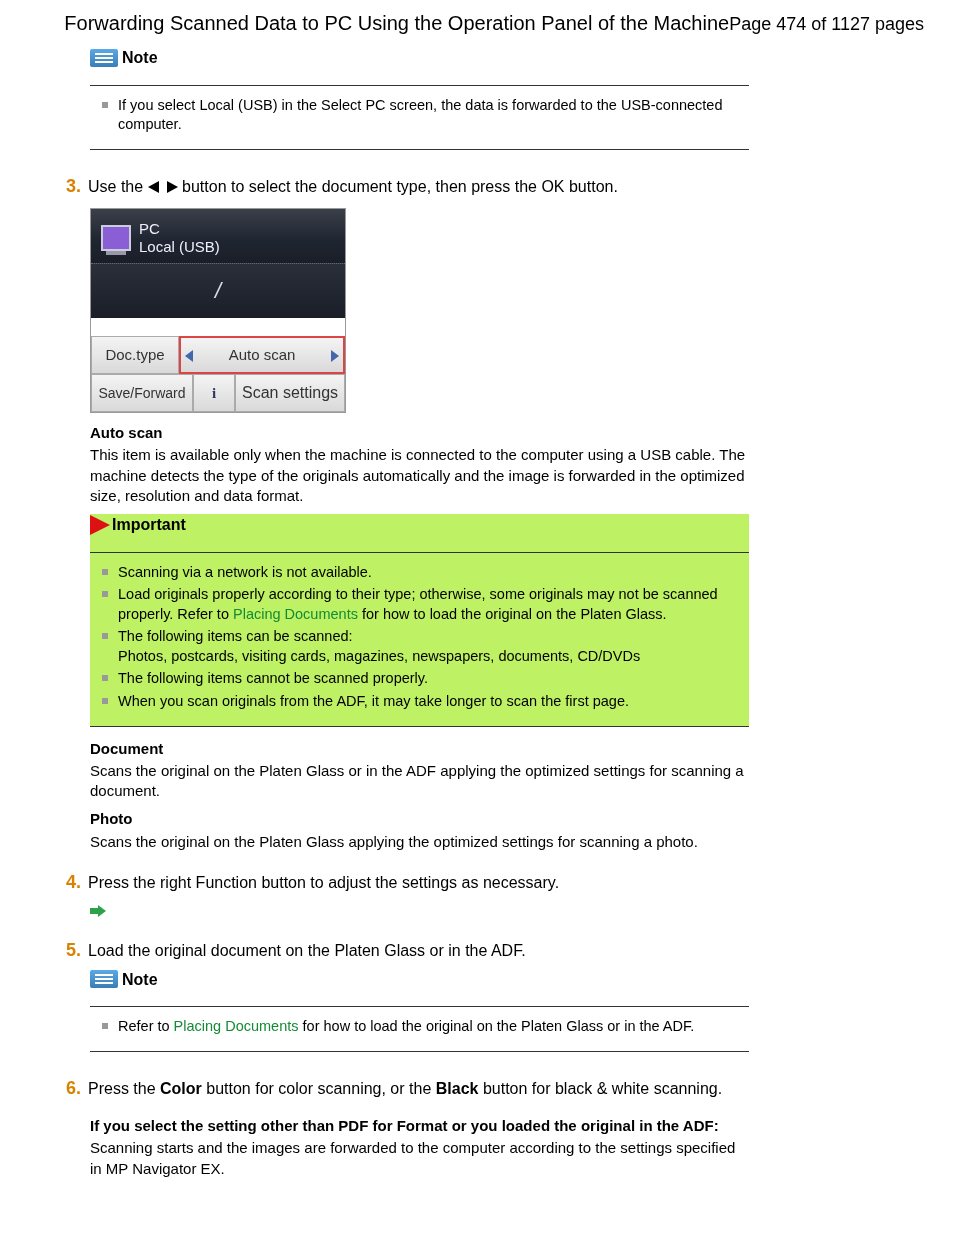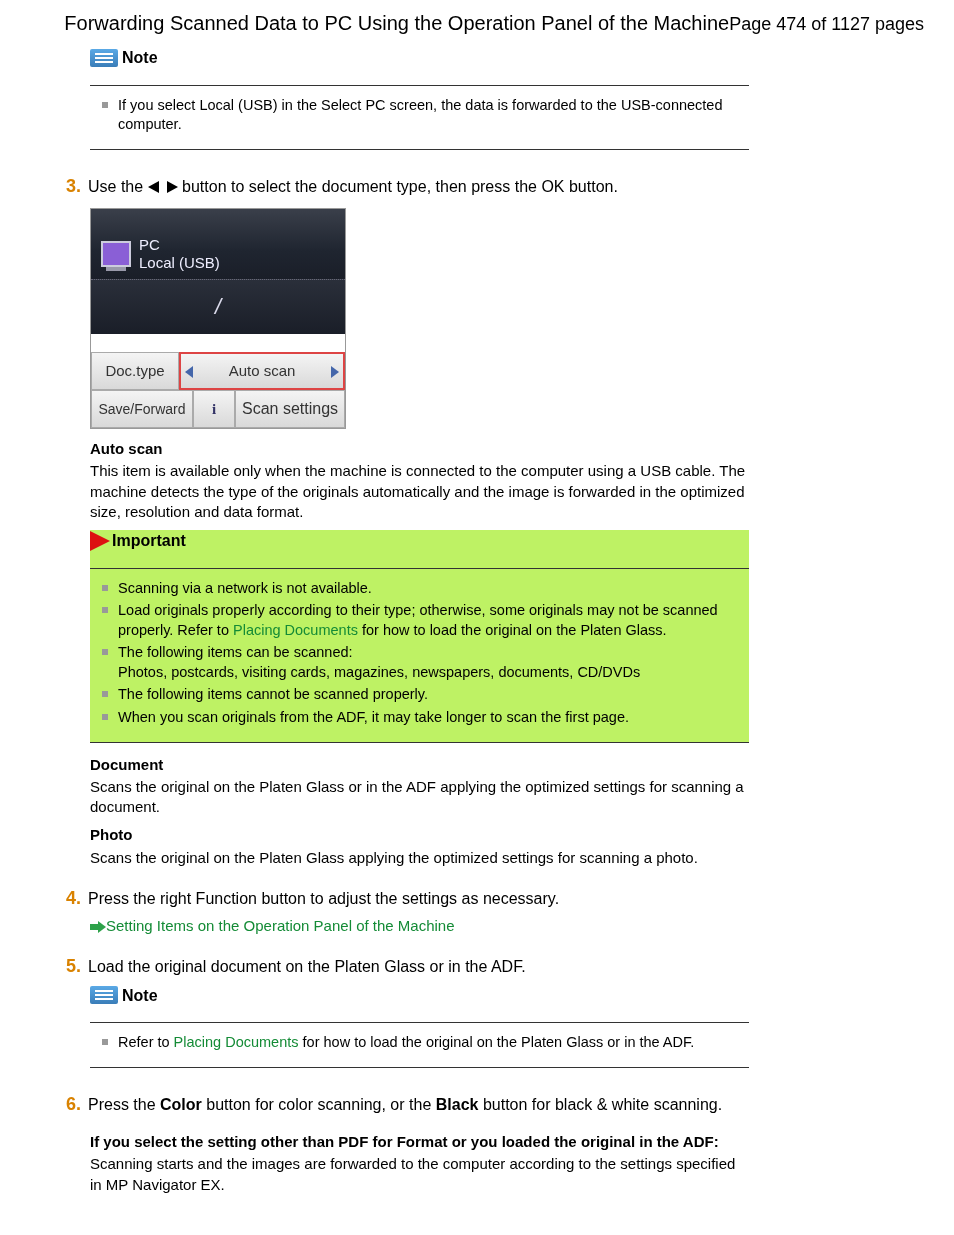--- a/index.html
+++ b/index.html
@@ -127,21 +127,21 @@
   .ok-bold { font-weight: normal; }
   .screenshot {
     margin: 10px 0 10px 60px;
     width: 254px;
     border: 1px solid #999;
     font-family: Arial, sans-serif;
   }
   .ss-top {
     background: linear-gradient(#3a3f4a,#1f2530 60%,#1a1e28);
     color: #eef;
-    padding: 24px 10px 4px 10px;
+    padding: 8px 10px 4px 10px;
     height: 42px;
     border-bottom: 1px dotted #667;
     display:flex;
     align-items:center;
     gap:8px;
   }
   .ss-pc-icon {
     width:26px;height:22px;
     background:#8a5fd6;
     border:2px solid #ccd;
@@ -295,21 +295,21 @@
 <div class="sub-text">Scans the original on the Platen Glass or in the ADF applying the optimized settings for scanning a document.</div>
 
 <div class="sub-heading">Photo</div>
 <div class="sub-text">Scans the original on the Platen Glass applying the optimized settings for scanning a photo.</div>
 
 <div class="step">
   <div class="step-num">4.</div>
   <div class="step-body">Press the right Function button to adjust the settings as necessary.</div>
 </div>
 <div class="linked-line">
-  <span class="green-arrow"></span><a class="link">Setting Items on the Operation Panel of the Machine</a>
+  <span class="green-arrow"></span>
 </div>
 
 <div class="step">
   <div class="step-num">5.</div>
   <div class="step-body">Load the original document on the Platen Glass or in the ADF.</div>
 </div>
 
 <div class="note-box">
   <div class="note-header">
     <span class="note-icon"></span>

